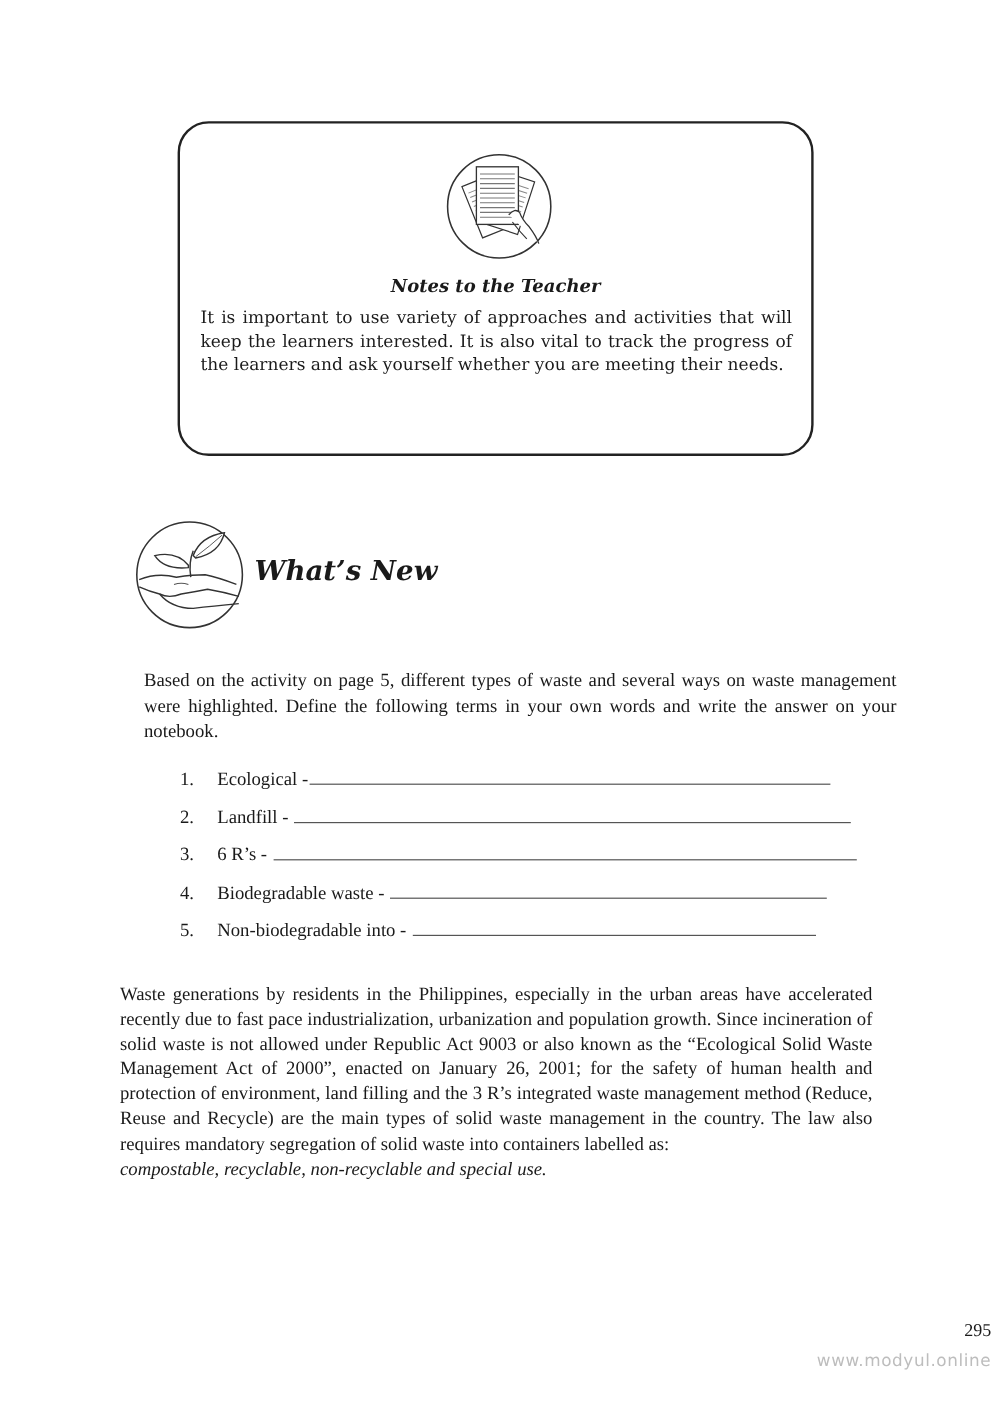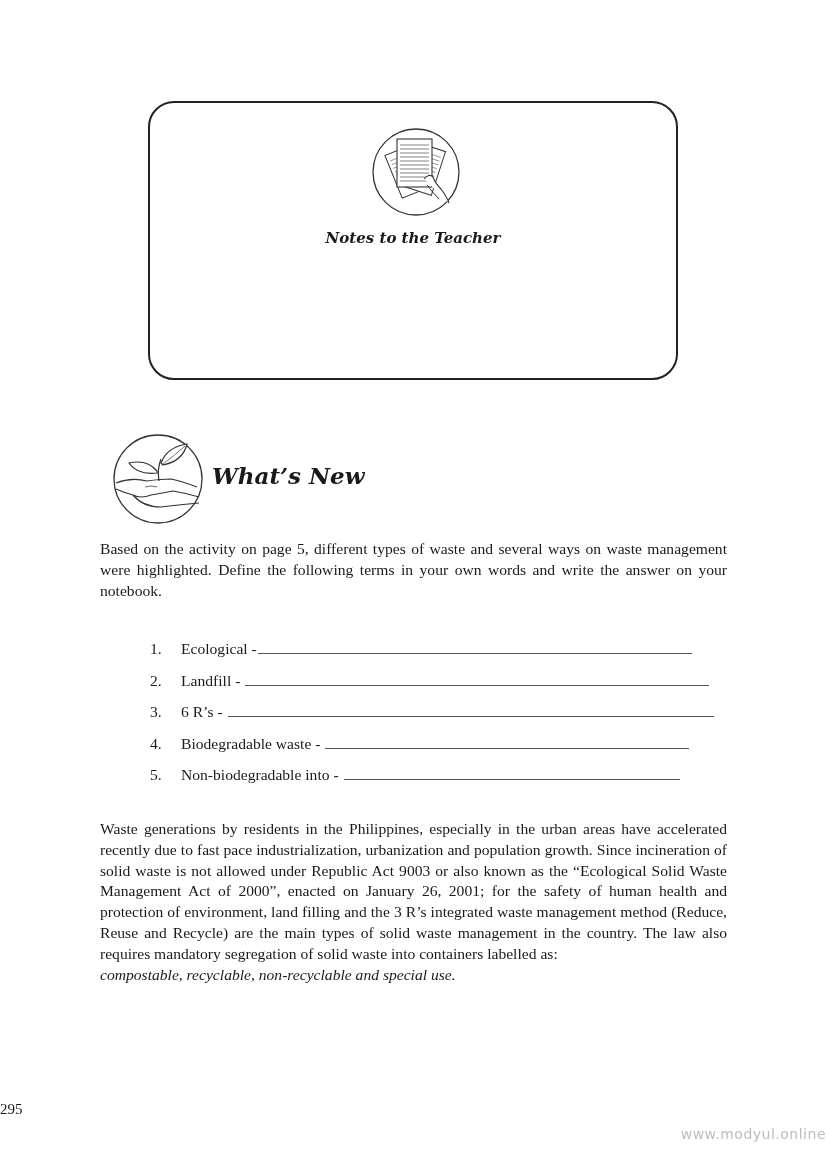--- a/index.html
+++ b/index.html
@@ -4,28 +4,28 @@
 <style>
   html, body { margin:0; padding:0; background:#ffffff; }
   body { width:826px; height:1169px; position:relative; overflow:hidden; color:#1a1a1a; font-family:"DejaVu Serif", serif; }
   .notes-box { position:absolute; left:148px; top:101px; width:530px; height:279px; border:2px solid #222; border-radius:26px; box-sizing:border-box; }
   .notes-icon { position:absolute; left:221px; top:24px; width:90px; height:90px; }
   .notes-title { position:absolute; left:0; right:0; top:126px; text-align:center; font-family:"DejaVu Serif", serif; font-weight:bold; font-style:italic; font-size:15px; }
   .notes-body { position:absolute; left:17px; right:16px; top:153px; font-family:"DejaVu Serif", serif; font-size:14.2px; line-height:19.5px; text-align:justify; text-align-last:left; }
   .whatsnew-icon { position:absolute; left:111px; top:433px; width:96px; height:92px; }
   .whatsnew-title { position:absolute; left:212px; top:462px; font-family:"DejaVu Serif", serif; font-weight:bold; font-style:italic; font-size:23px; }
   .para { position:absolute; left:100px; width:627px; font-family:"Liberation Serif", serif; font-size:15.6px; line-height:20.8px; text-align:justify; text-align-last:left; }
-  .para1 { top:539px; }
+  .para1 { top:558px;margin-left:20px; }
   .para2 { top:819px; text-align-last:left; }
   .para2 .last { display:block; }
   .list { position:absolute; left:150px; top:640px; width:580px; margin:0; padding:0; list-style:none; font-family:"Liberation Serif", serif; font-size:15.6px; }
   .list li { height:31.6px; display:flex; align-items:baseline; }
   .list .num { width:31px; }
   .list .line { flex:0 0 auto; border-bottom:1.4px solid #555; height:13px; margin-left:5px; }
-  .page-num { position:absolute; left:0; right:0; top:1101px; text-align:left; font-family:"Liberation Serif", serif; font-size:15px; }
+  .page-num { position:absolute; left:0; right:0; top:1101px; text-align:right; font-family:"Liberation Serif", serif; font-size:15px; }
   .watermark { position:absolute; left:0; right:0; top:1126px; text-align:right; font-family:"DejaVu Sans", sans-serif; font-size:14px; color:#bdbdbd; letter-spacing:0.5px; }
 </style>
 </head>
 <body>
 
 <div class="notes-box">
   <svg class="notes-icon" viewBox="0 0 90 90">
     <circle cx="45" cy="45" r="43" fill="none" stroke="#333" stroke-width="1.3"></circle>
     <g transform="rotate(-22 40 45)">
         <rect x="22" y="20" width="34" height="46" fill="#fff" stroke="#333" stroke-width="1"></rect>
@@ -60,20 +60,21 @@
         <line x1="29" y1="38" x2="58" y2="38"></line>
         <line x1="29" y1="42" x2="58" y2="42"></line>
         <line x1="29" y1="46" x2="58" y2="46"></line>
         <line x1="29" y1="50" x2="58" y2="50"></line>
         <line x1="29" y1="54" x2="58" y2="54"></line>
       </g>
     <path d="M53 52 Q58 46 62 50 Q64 56 70 62 Q76 70 78 76" fill="#fff" stroke="#333" stroke-width="1.1"></path>
     <path d="M56 58 Q62 66 68 72" fill="none" stroke="#333" stroke-width="1"></path>
   </svg>
   <div class="notes-title">Notes to the Teacher</div>
+  <div class="notes-body">It is important to use variety of approaches and activities that will keep the learners interested. It is also vital to track the progress of the learners and ask yourself whether you are meeting their needs.</div>
 </div>
 
 <svg class="whatsnew-icon" viewBox="0 0 96 92">
   <circle cx="47" cy="46" r="44" fill="none" stroke="#333" stroke-width="1.3"></circle>
   <path d="M48 48 Q46 36 50 26" fill="none" stroke="#333" stroke-width="1.2"></path>
   <path d="M50 30 Q56 14 76 11 Q72 28 52 32 Z" fill="#fff" stroke="#333" stroke-width="1.2"></path>
   <path d="M52 31 Q64 22 74 13" fill="none" stroke="#555" stroke-width="0.8"></path>
   <path d="M46 38 Q36 26 18 30 Q26 42 46 40 Z" fill="#fff" stroke="#333" stroke-width="1.2"></path>
   <path d="M5 50 Q20 44 36 48 Q50 46 60 46 Q70 48 86 54" fill="none" stroke="#333" stroke-width="1.2"></path>
   <path d="M5 56 Q14 60 22 62 Q30 66 40 62 Q52 60 62 58 Q74 60 88 64" fill="none" stroke="#333" stroke-width="1.2"></path>

